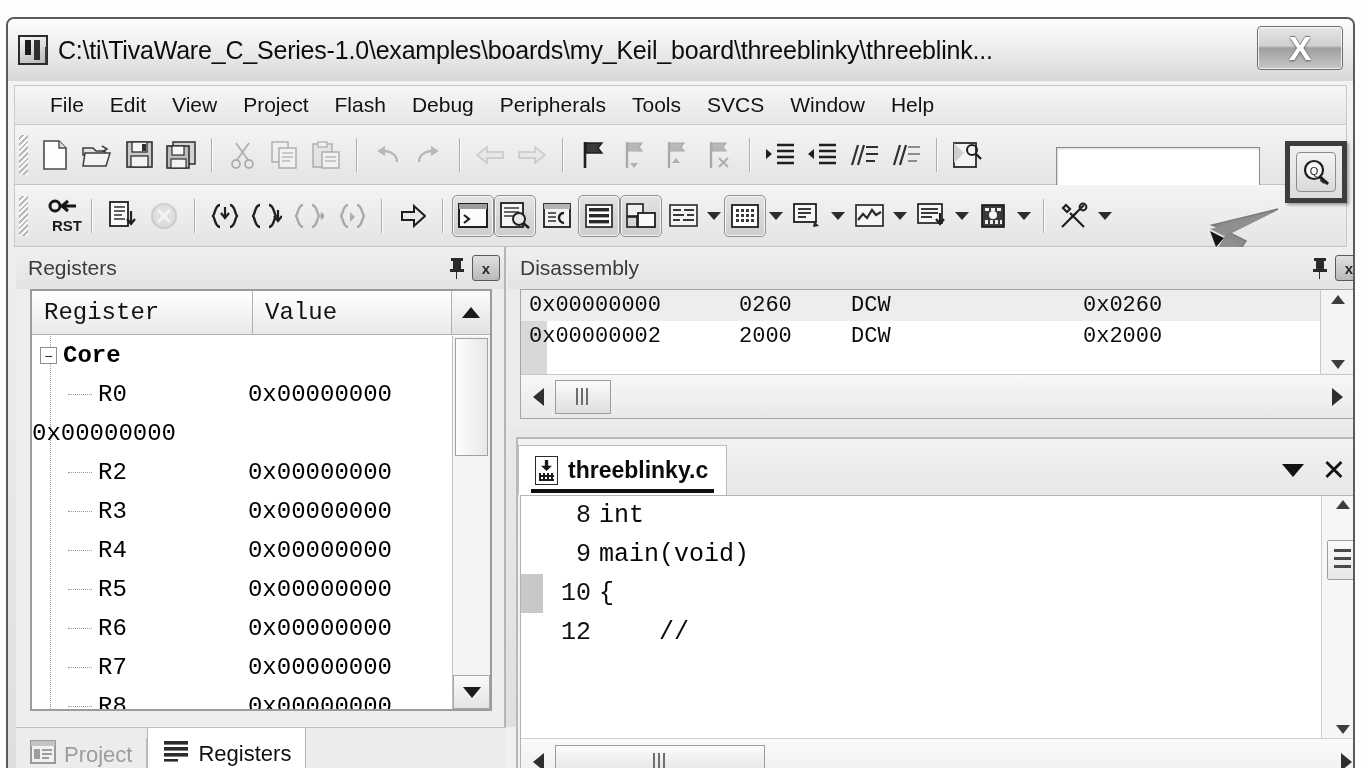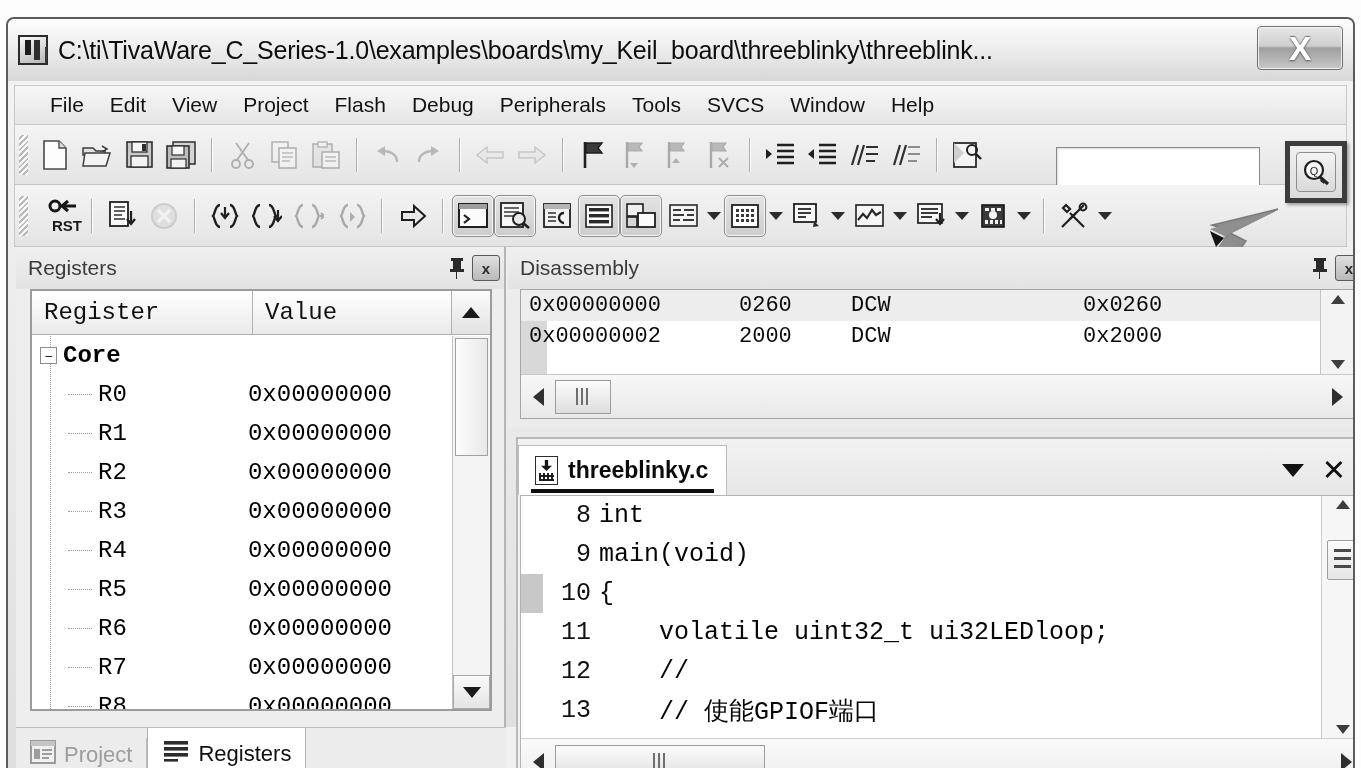--- a/index.html
+++ b/index.html
@@ -973,24 +973,20 @@
           </div>
 
           <div class="reg-row">
             <span class="rname">
                 <span class="childdash"></span>
                 <span>R0</span>
               </span>
             <span class="rval">0x00000000</span>
           </div>
           <div class="reg-row">
-            <span class="rname">
-                <span class="childdash"></span>
-                <span>R1</span>
-              </span>
             <span class="rval">0x00000000</span>
           </div>
           <div class="reg-row">
             <span class="rname">
                 <span class="childdash"></span>
                 <span>R2</span>
               </span>
             <span class="rval">0x00000000</span>
           </div>
           <div class="reg-row">
@@ -1148,32 +1144,22 @@
             <span class="ln-num">9</span>
             <span class="ln-text">main(void)</span>
           </div>
           <div class="code-line">
             <span class="ln-marker mark"></span>
             <span class="ln-num">10</span>
             <span class="ln-text">{</span>
           </div>
           <div class="code-line">
             <span class="ln-marker"></span>
-            <span class="ln-num">11</span>
-            <span class="ln-text">    volatile uint32_t ui32LEDloop;</span>
-          </div>
-          <div class="code-line">
-            <span class="ln-marker"></span>
             <span class="ln-num">12</span>
             <span class="ln-text">    //</span>
-          </div>
-          <div class="code-line">
-            <span class="ln-marker"></span>
-            <span class="ln-num">13</span>
-            <span class="ln-text">    // 使能GPIOF端口</span>
           </div>
         </div>
 
         <div class="ed-vs">
           <span class="a-top">
               <span class="tri-up sm"></span>
             </span>
           <span class="doc-thumb"></span>
           <span class="a-bot">
               <span class="tri-down sm"></span>

